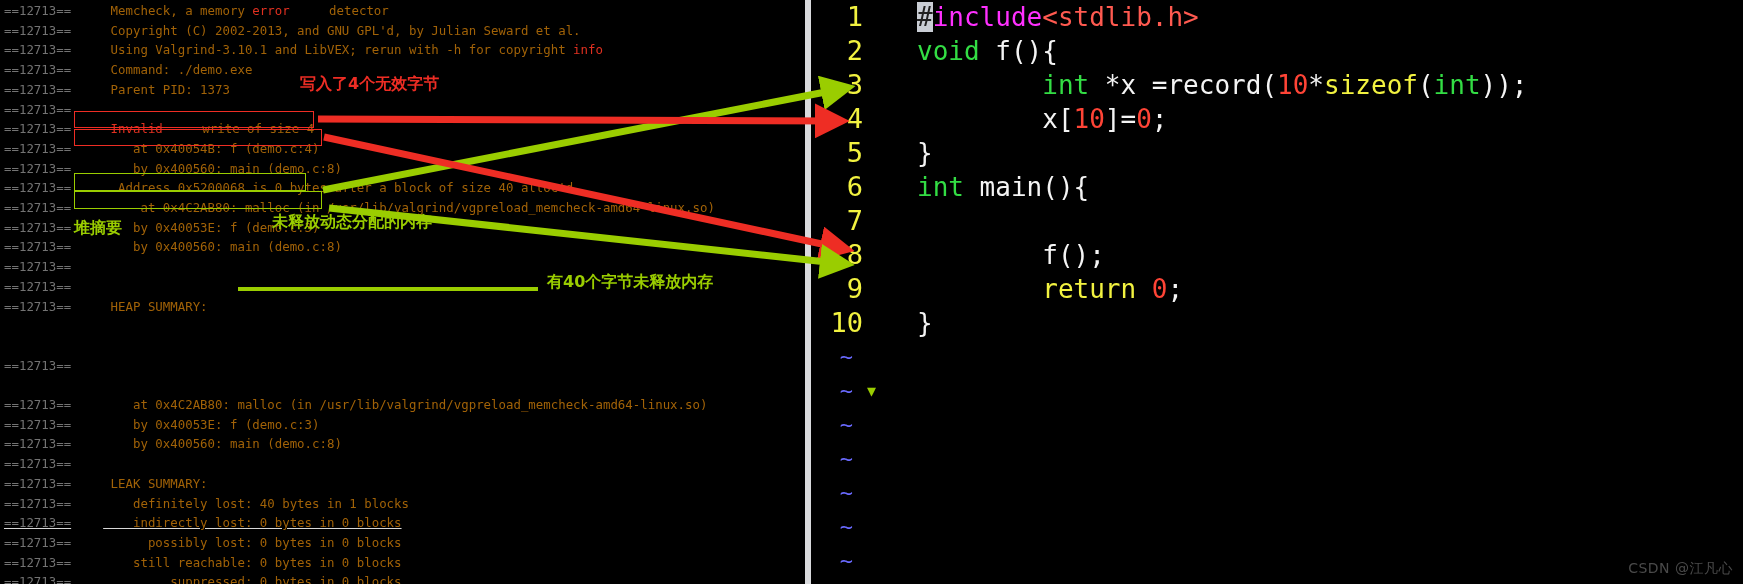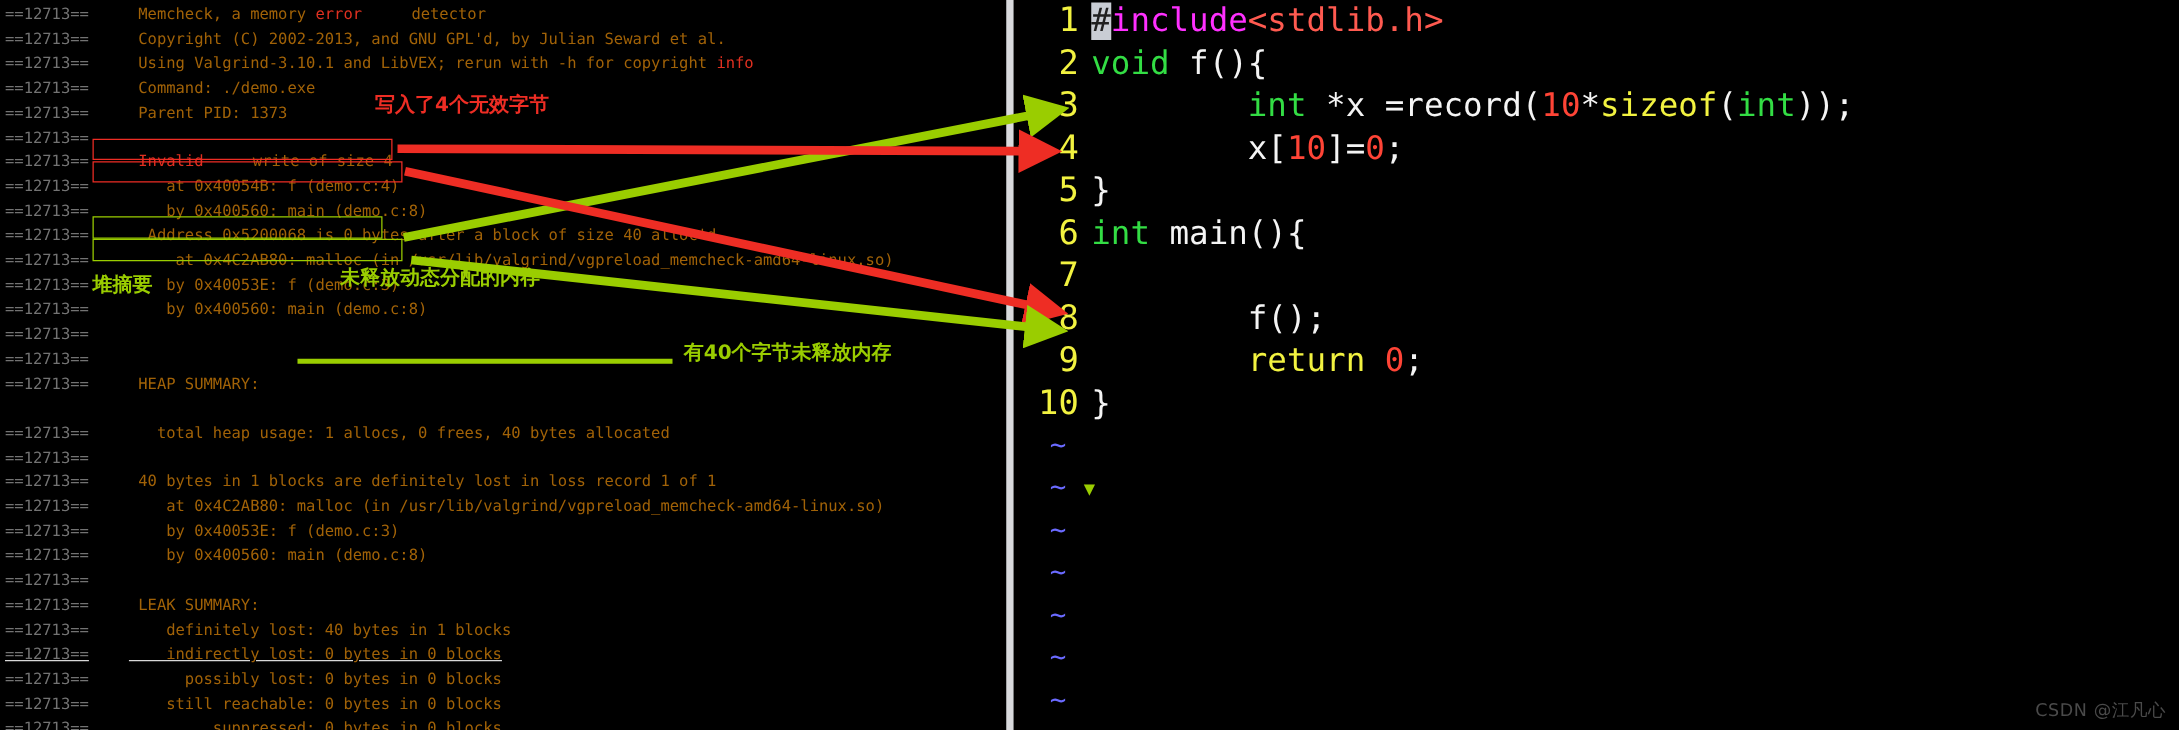--- a/index.html
+++ b/index.html
@@ -41,20 +41,21 @@
   }
   .ln{
     width:62px; text-align:right; padding-right:10px;
     color:#f2f240; font-size:27px; line-height:34px;
     font-family:"DejaVu Sans Mono","Liberation Mono",monospace;
   }
   .code-txt{
     white-space:pre; font-size:26px; line-height:34px;
     font-family:"DejaVu Sans Mono","Liberation Mono",monospace;
     color:#f0f0f0;
+    margin-left:44px;
   }
   .c-pre   { color:#ff30ff; }      
   .c-hash  { color:#202020; background:#c9cdd4; }
   .c-str   { color:#ff5a50; }      
   .c-type  { color:#33dd44; }      
   .c-plain { color:#f4f4f4; }
   .c-num   { color:#ff4436; }      
   .c-kw    { color:#f2f240; }      
 
   .tilde-row{
@@ -115,23 +116,21 @@
     <div class="term-line" style="top: 119.2px;"><span class="pid">==12713==</span><span class="msg"> </span><span class="red">Invalid</span><span class="msg"> write of size 4</span></div>
     <div class="term-line" style="top: 138.9px;"><span class="pid">==12713==</span><span class="msg">    at 0x40054B: f (demo.c:4)</span></div>
     <div class="term-line" style="top: 158.6px;"><span class="pid">==12713==</span><span class="msg">    by 0x400560: main (demo.c:8)</span></div>
     <div class="term-line" style="top: 178.3px;"><span class="pid">==12713==</span><span class="msg">  Address 0x5200068 is 0 bytes after a block of size 40 alloc'd</span></div>
     <div class="term-line" style="top: 198px;"><span class="pid">==12713==</span><span class="msg">     at 0x4C2AB80: malloc (in /usr/lib/valgrind/vgpreload_memcheck-amd64-linux.so)</span></div>
     <div class="term-line" style="top: 217.7px;"><span class="pid">==12713==</span><span class="msg">    by 0x40053E: f (demo.c:3)</span></div>
     <div class="term-line" style="top: 237.4px;"><span class="pid">==12713==</span><span class="msg">    by 0x400560: main (demo.c:8)</span></div>
     <div class="term-line" style="top: 257.1px;"><span class="pid">==12713==</span><span class="msg"></span></div>
     <div class="term-line" style="top: 276.8px;"><span class="pid">==12713==</span><span class="msg"></span></div>
     <div class="term-line" style="top: 296.5px;"><span class="pid">==12713==</span><span class="msg"> HEAP SUMMARY:</span></div>
-    <div class="term-line" style="top: 335.9px;"><span class="pid">==12713==</span><span class="msg">   total heap usage: 1 allocs, 0 frees, 40 bytes allocated</span></div>
     <div class="term-line" style="top: 355.6px;"><span class="pid">==12713==</span><span class="msg"></span></div>
-    <div class="term-line" style="top: 375.3px;"><span class="pid">==12713==</span><span class="msg"> 40 bytes in 1 blocks are definitely lost in loss record 1 of 1</span></div>
     <div class="term-line" style="top: 395px;"><span class="pid">==12713==</span><span class="msg">    at 0x4C2AB80: malloc (in /usr/lib/valgrind/vgpreload_memcheck-amd64-linux.so)</span></div>
     <div class="term-line" style="top: 414.7px;"><span class="pid">==12713==</span><span class="msg">    by 0x40053E: f (demo.c:3)</span></div>
     <div class="term-line" style="top: 434.4px;"><span class="pid">==12713==</span><span class="msg">    by 0x400560: main (demo.c:8)</span></div>
     <div class="term-line" style="top: 454.1px;"><span class="pid">==12713==</span><span class="msg"></span></div>
     <div class="term-line" style="top: 473.8px;"><span class="pid">==12713==</span><span class="msg"> LEAK SUMMARY:</span></div>
     <div class="term-line" style="top: 493.5px;"><span class="pid">==12713==</span><span class="msg">    definitely lost: 40 bytes in 1 blocks</span></div>
     <div class="term-line" style="top: 513.2px; text-decoration: underline;"><span class="pid">==12713==</span><span class="msg">    indirectly lost: 0 bytes in 0 blocks</span></div>
     <div class="term-line" style="top: 532.9px;"><span class="pid">==12713==</span><span class="msg">      possibly lost: 0 bytes in 0 blocks</span></div>
     <div class="term-line" style="top: 552.6px;"><span class="pid">==12713==</span><span class="msg">    still reachable: 0 bytes in 0 blocks</span></div>
     <div class="term-line" style="top: 572.3px;"><span class="pid">==12713==</span><span class="msg">         suppressed: 0 bytes in 0 blocks</span></div>

